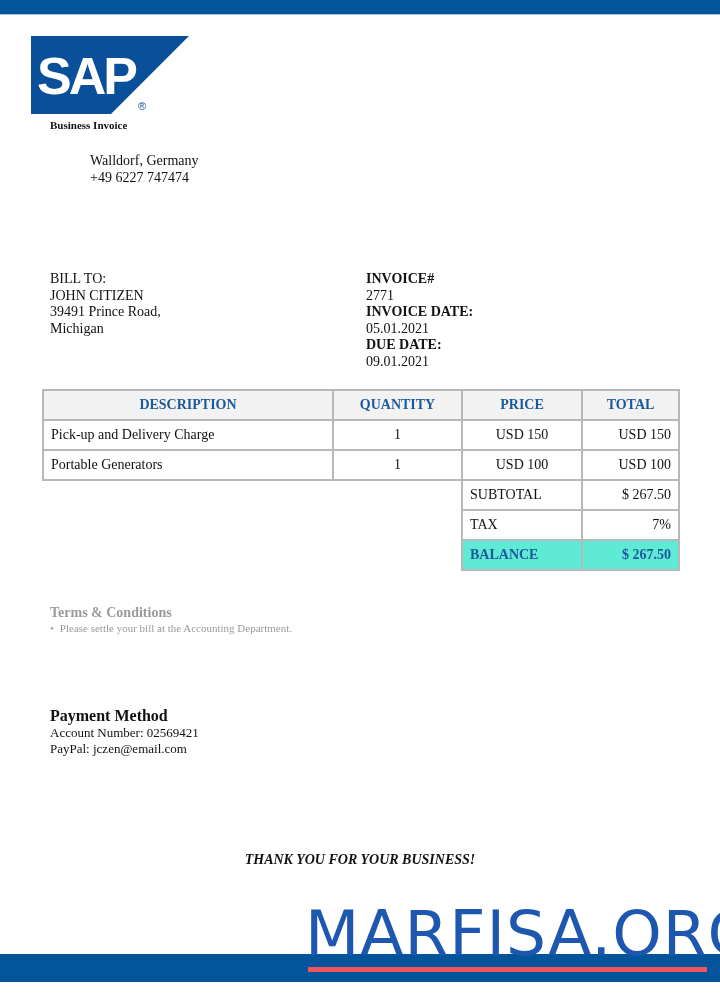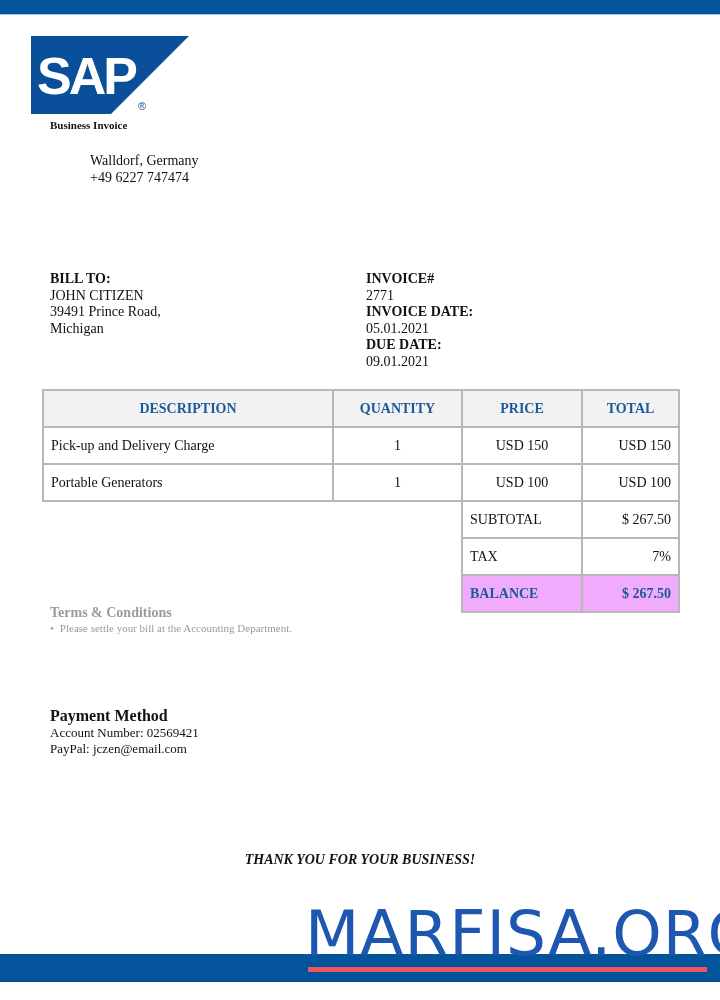--- a/index.html
+++ b/index.html
@@ -10,33 +10,33 @@
     .bottom-bar { position: absolute; left: 0; top: 954px; width: 720px; height: 28px; background: #04549b; }
 
     .logo { position: absolute; left: 31px; top: 36px; width: 158px; height: 78px; }
     .logo svg { display: block; }
     .reg { position: absolute; left: 138px; top: 100px; font-family: "Liberation Sans", sans-serif; font-size: 11px; color: #0a4f9a; }
 
     .biz-title { position: absolute; left: 50px; top: 119px; font-size: 11px; font-weight: bold; }
     .addr { position: absolute; left: 50px; top: 152px; font-size: 14px; line-height: 17px; margin-left: 40px; }
 
     .billto { position: absolute; left: 50px; top: 271px; font-size: 14px; line-height: 16.5px; }
-    .billto .lbl { font-weight: bold; }
+    .billto .lbl { font-weight: normal; }
 
     .meta { position: absolute; left: 366px; top: 271px; width: 306px; font-size: 14px; line-height: 16.5px; }
     .meta-row { display: flex; justify-content: flex-start; flex-direction: column; }
     .meta-row .k { font-weight: bold; }
 
     table.items { position: absolute; left: 42px; top: 389px; border-collapse: collapse; font-size: 14px; }
-    table.items td, table.items th { border: 2px solid #b8b8b8; height: 37px; padding: 3px 7px; }
+    table.items td, table.items th { border: 2px solid #b8b8b8; height: 30px; padding: 3px 7px; }
     table.items th { background: #f2f2f2; color: #1b5a9a; font-weight: bold; font-size: 14px; }
     table.items td.c { text-align: center; }
     table.items td.r { text-align: right; }
     table.items td.blank { border: none; background: transparent; }
-    table.items tr.balance td { background: #f0abfc; color: #1b5a9a; font-weight: bold; }
+    table.items tr.balance td { background: #5eead4; color: #1b5a9a; font-weight: bold; }
 
     .terms { position: absolute; left: 50px; top: 605px; color: #9a9a9a; }
     .terms .t-title { font-size: 14px; font-weight: bold; }
     .terms ul { list-style: none; font-size: 11px; line-height: 14px; }
     .terms li::before { content: "\2022"; margin-right: 6px; }
 
     .payment { position: absolute; left: 50px; top: 707px; }
     .payment .p-title { font-size: 16px; font-weight: bold; line-height: 18px; }
     .payment .p-line { font-size: 13px; line-height: 16px; }
 

